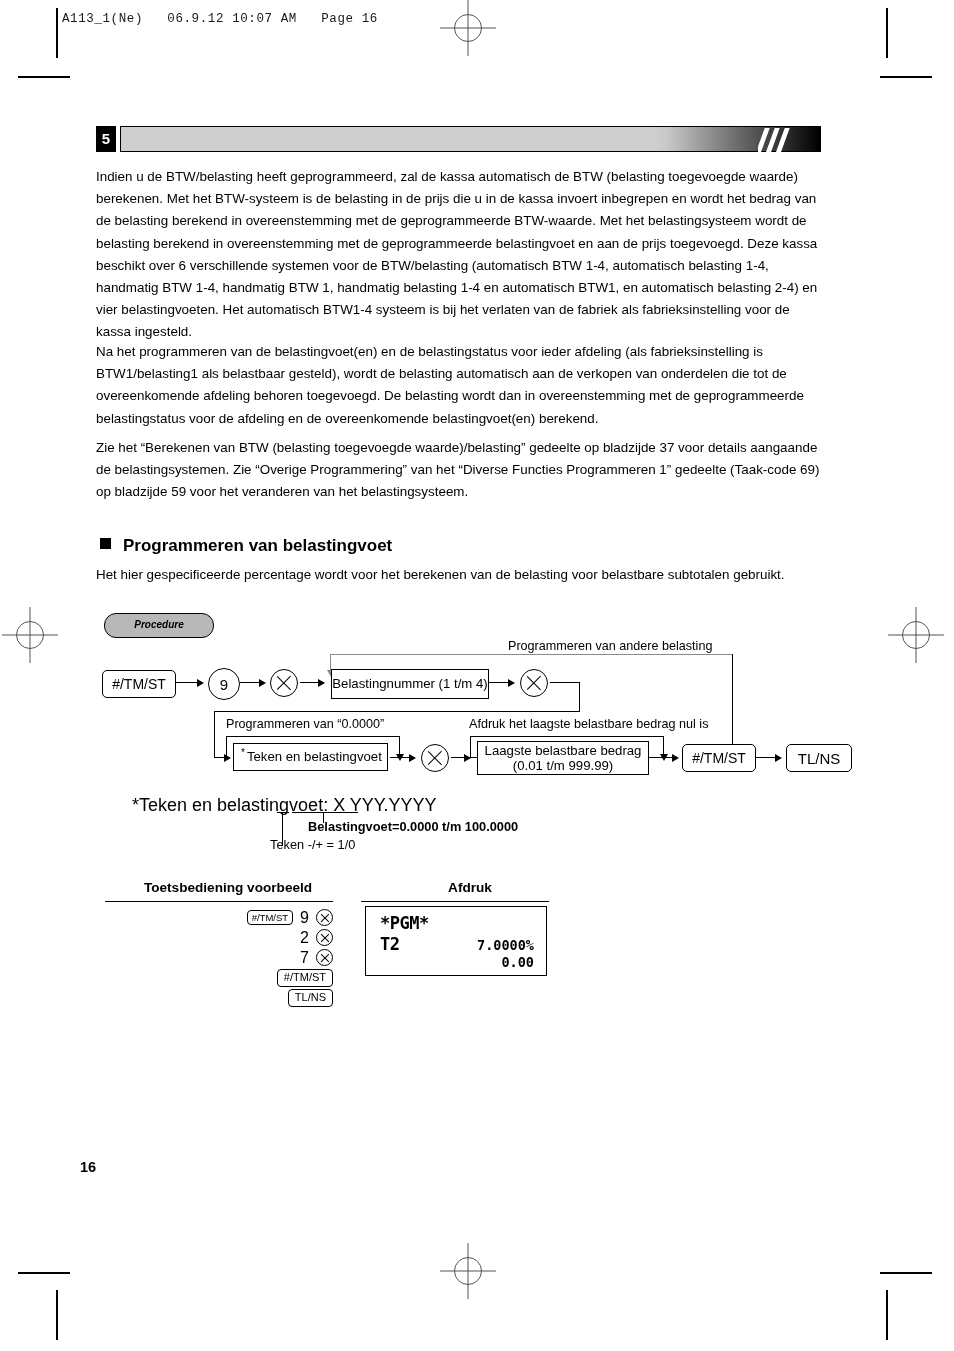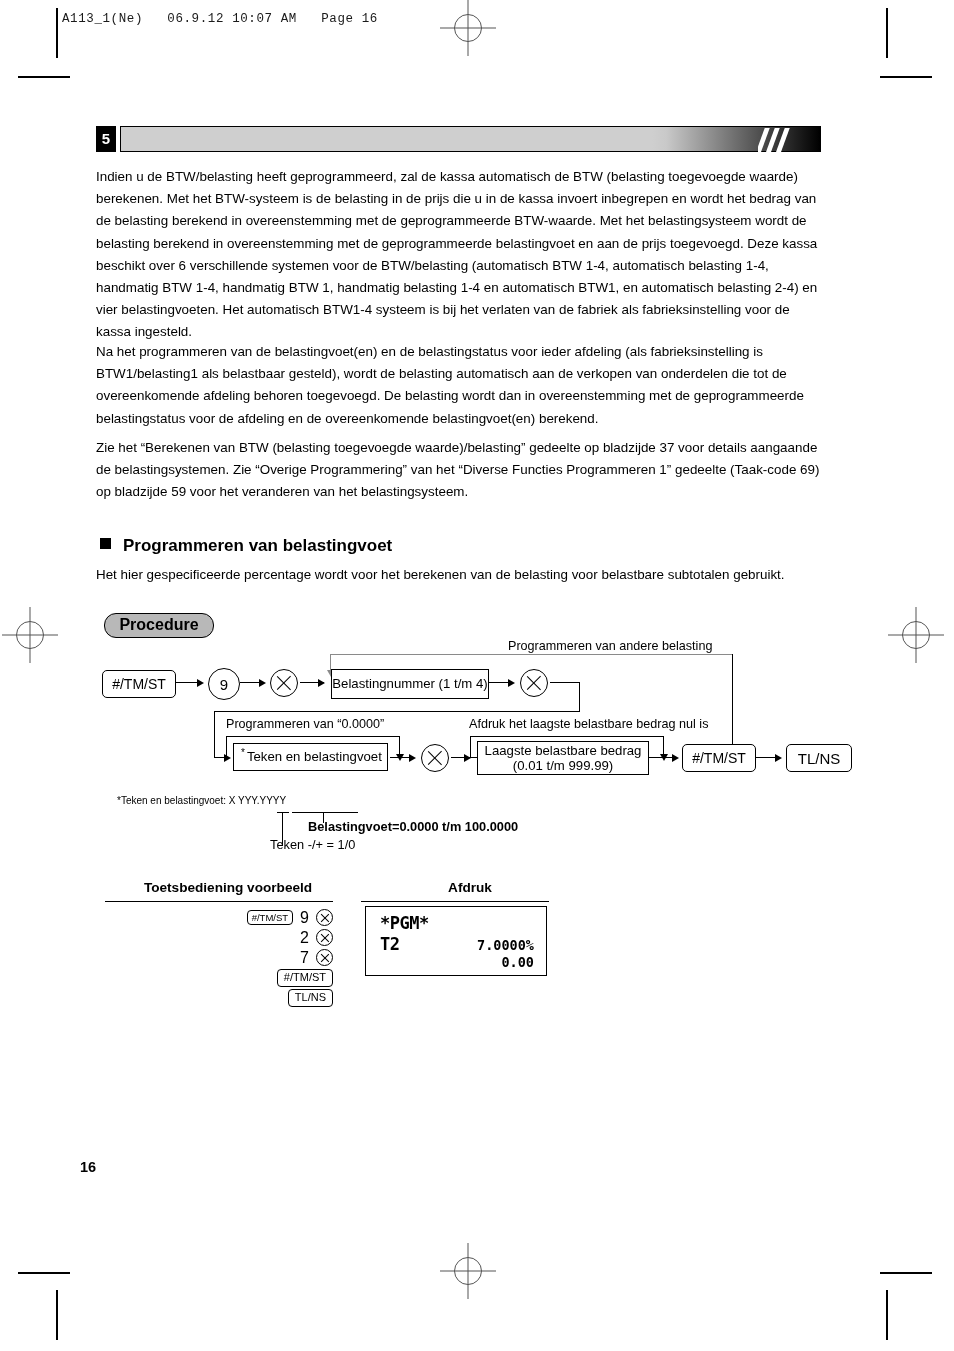--- a/index.html
+++ b/index.html
@@ -38,21 +38,21 @@
 
   
   .subhead{position:absolute;left:100px;top:536px;font-size:17px;font-weight:bold;}
   .subhead .bullet{display:inline-block;width:11px;height:11px;background:#000;margin-right:12px;
                    vertical-align:2px;}
   .sublead{position:absolute;left:96px;top:564px;width:725px;font-size:13.4px;line-height:22px;}
 
   
   .procedure{position:absolute;left:104px;top:613px;width:108px;height:23px;
              background:#b8b8b8;border:1.6px solid #000;border-radius:12px;
-             font-size:16px;font-weight:bold;color:#000;line-height:22px;text-align:center;}
+             font-size:10px;font-weight:bold;color:#000;line-height:22px;text-align:center;font-style:italic;}
 
   
   .diagram{position:absolute;left:96px;top:640px;width:740px;height:150px;}
   .ln{position:absolute;background:#000;}
   .lnh{height:1.4px;}
   .lnv{width:1.4px;}
   .ln-gray{background:#8a8a8a;}
   .arw{position:absolute;width:0;height:0;}
   .arw-r{border-top:4px solid transparent;border-bottom:4px solid transparent;border-left:7px solid #000;}
   .arw-d{border-left:4px solid transparent;border-right:4px solid transparent;border-top:7px solid #000;}
@@ -65,21 +65,21 @@
   .circ{position:absolute;border:1.4px solid #000;border-radius:50%;background:#fff;
         display:flex;align-items:center;justify-content:center;font-size:15px;}
   .xcirc{position:absolute;width:28px;height:28px;}
   .xcirc .ring{position:absolute;inset:0;border:1.4px solid #000;border-radius:50%;}
   .xcirc .d1,.xcirc .d2{position:absolute;left:50%;top:50%;width:1.4px;height:19px;background:#000;}
   .xcirc .d1{transform:translate(-50%,-50%) rotate(45deg);}
   .xcirc .d2{transform:translate(-50%,-50%) rotate(-45deg);}
   .dlabel{position:absolute;font-size:12.6px;white-space:nowrap;}
 
   
-  .footnote{position:absolute;left:117px;top:795px;font-size:10px;white-space:nowrap;}
+  .footnote{position:absolute;left:132px;top:795px;font-size:18px;white-space:nowrap;}
   .fn-u1{position:absolute;left:277px;top:812px;width:12px;height:1.2px;background:#000;}
   .fn-u2{position:absolute;left:292px;top:812px;width:66px;height:1.2px;background:#000;}
   .fn-v1{position:absolute;left:282px;top:812px;width:1.2px;height:34px;background:#000;}
   .fn-v2{position:absolute;left:323px;top:812px;width:1.2px;height:11px;background:#000;}
   .fn-t1{position:absolute;left:308px;top:819px;font-size:12.8px;white-space:nowrap;font-weight:bold;}
   .fn-t2{position:absolute;left:270px;top:837px;font-size:12.8px;white-space:nowrap;}
 
   
   .exhead{position:absolute;font-size:13.6px;font-weight:bold;text-align:center;}
   .exrule{position:absolute;height:1.4px;background:#000;}

